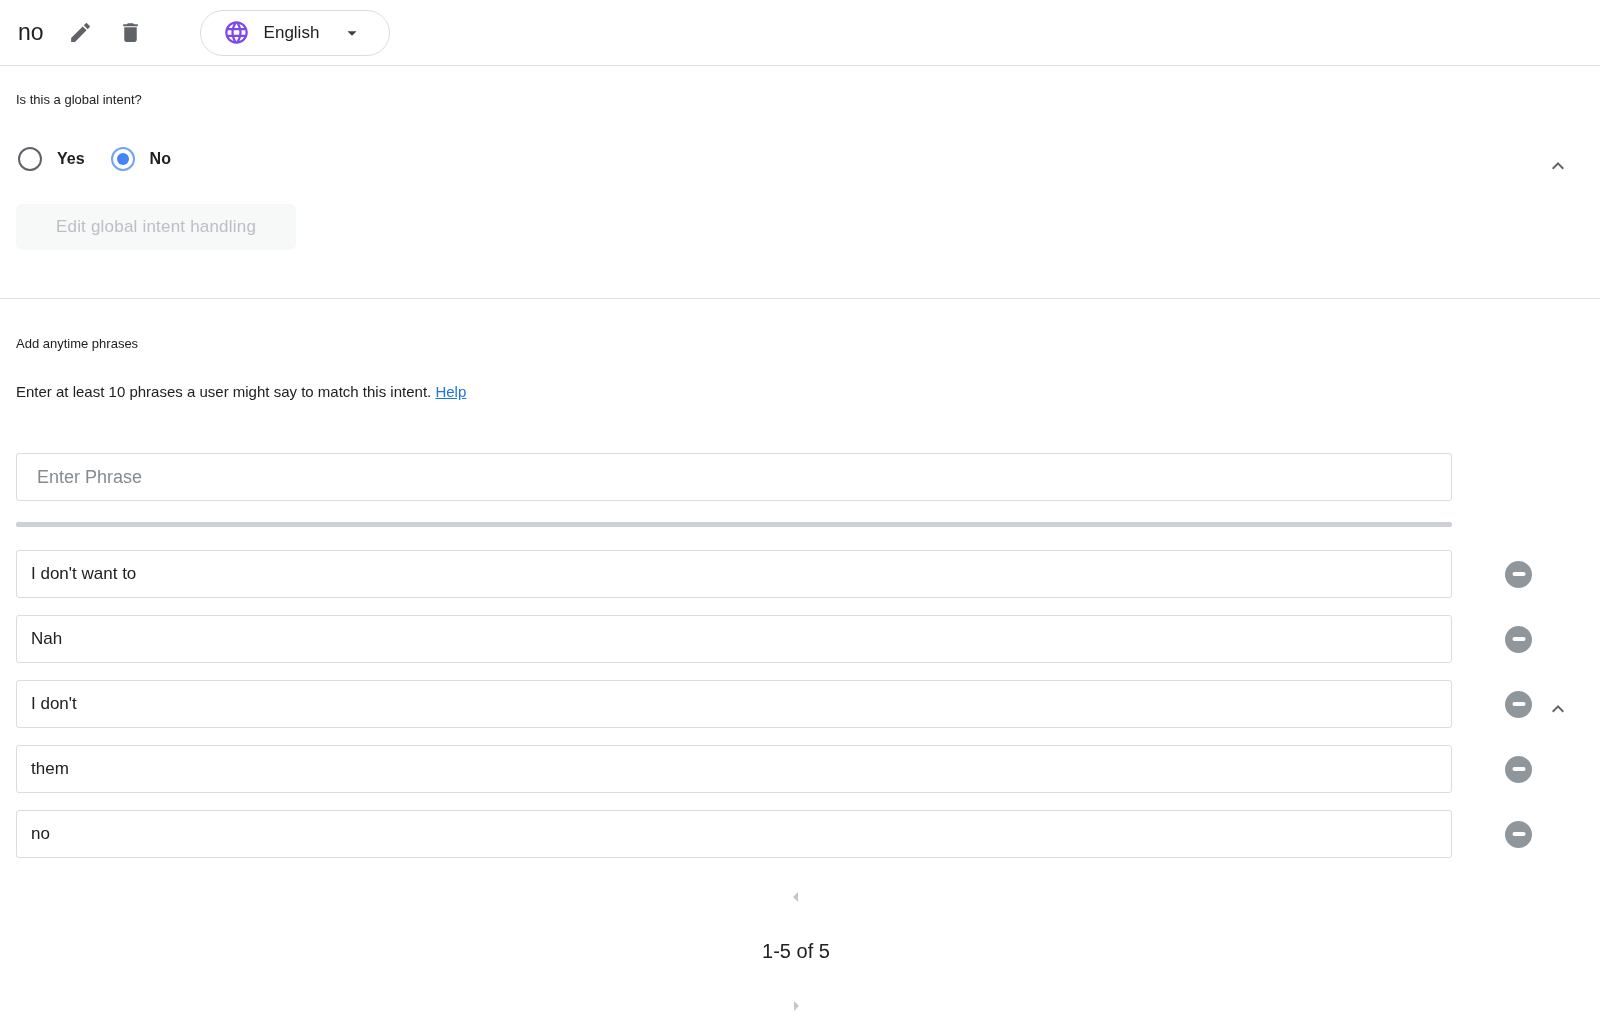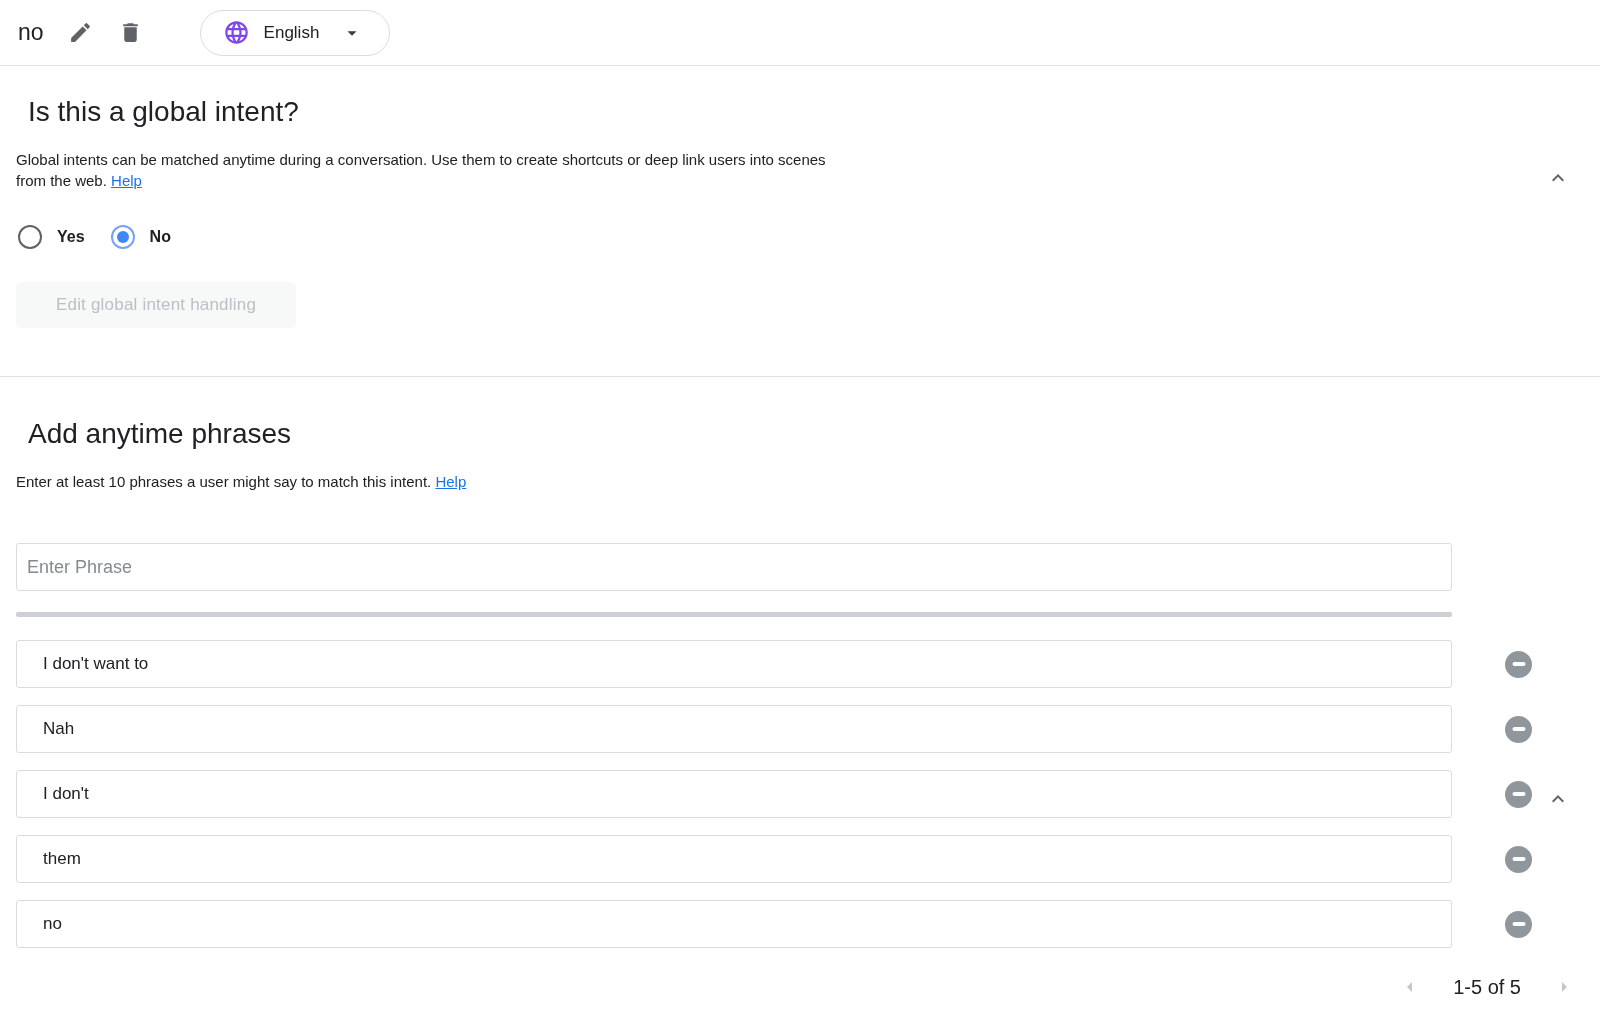--- a/index.html
+++ b/index.html
@@ -38,21 +38,21 @@
     cursor: pointer;
   }
   .lang-pill .globe svg { width: 27px; height: 27px; fill: #7c47ec; display: block; }
   .lang-label { font-size: 17px; color: #202124; }
   .caret svg { width: 22px; height: 22px; fill: #3c4043; display: block; margin-left: 8px; }
 
   
   .section { position: relative; padding-left: 16px; }
   .section-global { border-bottom: 1px solid #e0e0e0; padding-bottom: 48px; }
   .section-heading {
-    margin: 12px; font-weight: 400; font-size: 28px; line-height: 26px; color: #202124;
+    margin: 0; font-weight: 400; font-size: 13px; line-height: 26px; color: #202124;
   }
   .section-global .section-heading { padding-top: 21px; }
   .section-training .section-heading { padding-top: 32px; }
   .collapse-btn {
     position: absolute; right: 30px;
     background: none; border: none; padding: 0; cursor: pointer;
     width: 24px; height: 24px;
   }
   .collapse-btn svg { width: 24px; height: 24px; fill: #5f6368; }
   .collapse-global { top: 88px; }
@@ -88,58 +88,58 @@
     font-size: 17px; font-family: Liberation Sans, sans-serif;
     letter-spacing: 0.2px;
     display: block;
   }
 
   
   .phrase-input {
     margin-top: 51px;
     width: 1436px; height: 48px;
     border: 1px solid #dadce0; border-radius: 3px;
-    padding: 0 10px; font-size: 18px;
+    padding: 0 20px; font-size: 18px;
     font-family: "Liberation Sans", sans-serif;
     color: #1d4ed8; outline: none; display: block;
   }
   .phrase-input::placeholder { color: #858b90; }
   .thick-divider {
     margin-top: 21px;
     width: 1436px; height: 5px;
     background: #cdd0d4; border-radius: 2px;
   }
   .phrase-list { margin-top: 23px; }
   .phrase-row { display: flex; align-items: center; margin-bottom: 17px; }
   .phrase-box {
     width: 1436px; height: 48px;
     border: 1px solid #dadce0; border-radius: 3px;
     display: flex; align-items: center;
-    padding-left: 26px; font-size: 17px; color: #202124;
+    padding-left: 14px; font-size: 17px; color: #202124;
     background: #fff; cursor: text;
   }
   .remove-btn {
     margin-left: 53px;
     width: 27px; height: 27px;
     border: none; border-radius: 50%;
     background: #8f969c; cursor: pointer;
     position: relative; padding: 0; flex: 0 0 auto;
   }
   .minus-bar {
     position: absolute; left: 50%; top: 50%;
     width: 13px; height: 4px; border-radius: 2px;
     background: #ffffff; transform: translate(-50%, -50%);
     display: block;
   }
 
   
   .pagination {
     margin-top: 27px;
     width: 1560px;
-    display: flex; align-items: center; justify-content: flex-end; gap: 31px;
+    display: flex; align-items: center; justify-content: flex-start; gap: 31px; flex-direction: column;
   }
   .page-arrow { background: none; border: none; padding: 0; width: 24px; height: 24px; cursor: default; }
   .page-arrow svg { width: 24px; height: 24px; fill: #c4c7ca; display: block; }
   .page-label { font-size: 20px; color: #202124; }
 </style>
 </head>
 <body>
 
 <div class="header">
   <span class="intent-title">no</span>
@@ -173,24 +173,20 @@
 
 <div class="section section-global">
   <h2 class="section-heading">Is this a global intent?</h2>
 
   <button class="collapse-btn collapse-global">
     <svg viewBox="0 0 24 24">
       <path d="M12 8l-6 6 1.41 1.41L12 10.83l4.59 4.58L18 14l-6-6z"></path>
     </svg>
   </button>
 
-  <p class="section-desc">
-    <span>Global intents can be matched anytime during a conversation. Use them to create shortcuts or deep link users into scenes from the web.</span>
-    <a class="help-link">Help</a>
-  </p>
 
   <div class="radio-row">
     <div class="radio-option">
       <span class="radio-circle">
           <span class="radio-dot"></span>
         </span>
       <span class="radio-label">Yes</span>
     </div>
     <div class="radio-option checked">
       <span class="radio-circle">

